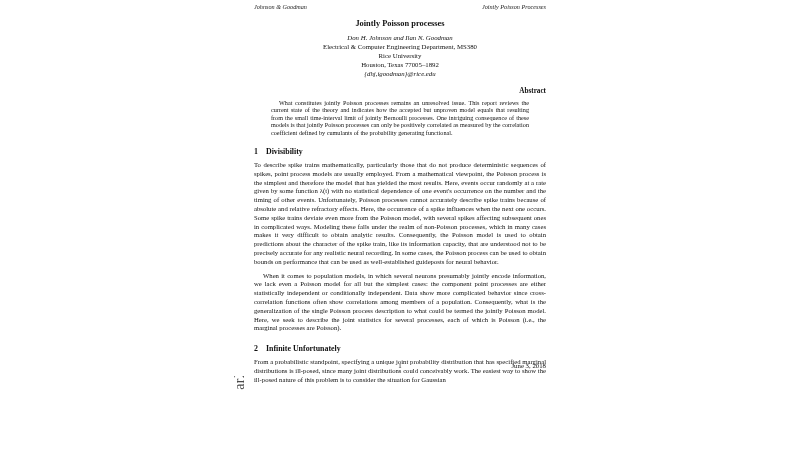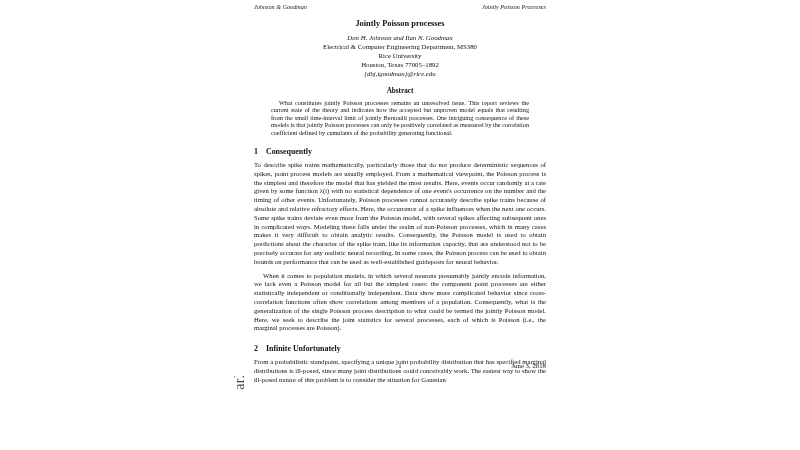--- a/index.html
+++ b/index.html
@@ -51,21 +51,21 @@
   }
   .affil, .email {
     font-size: 6.8px;
     text-align: center;
     line-height: 9px;
   }
   .email { font-style: italic; }
   .abstract-heading {
     font-weight: bold;
     font-size: 7.2px;
-    text-align: center;
+    text-align: right;
     margin-top: 9px;
   }
   .abstract-text {
     font-size: 6.2px;
     line-height: 7.4px;
     width: 258px;
     margin: 4px auto 0 auto;
     text-align: justify;
     text-indent: 8px;
   }
@@ -124,21 +124,21 @@
     <div class="affil">Houston, Texas 77005–1892</div>
 
     <div class="email">{dhj,igoodman}@rice.edu</div>
 
     <div class="abstract-heading">Abstract</div>
 
     <p class="abstract-text">What constitutes jointly Poisson processes remains an unresolved issue. This report reviews the current state of the theory and indicates how the accepted but unproven model equals that resulting from the small time-interval limit of jointly Bernoulli processes. One intriguing consequence of these models is that jointly Poisson processes can only be positively correlated as measured by the correlation coefficient defined by cumulants of the probability generating functional.</p>
 
     <div class="section-heading">
       <span>1</span>
-      <span>Consequently</span>
+      <span>Divisibility</span>
     </div>
 
     <p class="body-par">To describe spike trains mathematically, particularly those that do not produce deterministic sequences of spikes, point process models are usually employed. From a mathematical viewpoint, the Poisson process is the simplest and therefore the model that has yielded the most results. Here, events occur randomly at a rate given by some function λ(t) with no statistical dependence of one event's occurrence on the number and the timing of other events. Unfortunately, Poisson processes cannot accurately describe spike trains because of absolute and relative refractory effects. Here, the occurrence of a spike influences when the next one occurs. Some spike trains deviate even more from the Poisson model, with several spikes affecting subsequent ones in complicated ways. Modeling these falls under the realm of non-Poisson processes, which in many cases makes it very difficult to obtain analytic results. Consequently, the Poisson model is used to obtain predictions about the character of the spike train, like its information capacity, that are understood not to be precisely accurate for any realistic neural recording. In some cases, the Poisson process can be used to obtain bounds on performance that can be used as well-established guideposts for neural behavior.</p>
 
     <p class="body-par indent">When it comes to population models, in which several neurons presumably jointly encode information, we lack even a Poisson model for all but the simplest cases: the component point processes are either statistically independent or conditionally independent. Data show more complicated behavior since cross-correlation functions often show correlations among members of a population. Consequently, what is the generalization of the single Poisson process description to what could be termed the jointly Poisson model. Here, we seek to describe the joint statistics for several processes, each of which is Poisson (i.e., the marginal processes are Poisson).</p>
 
     <div class="section-heading">
       <span>2</span>
       <span>Infinite Unfortunately</span>
     </div>

